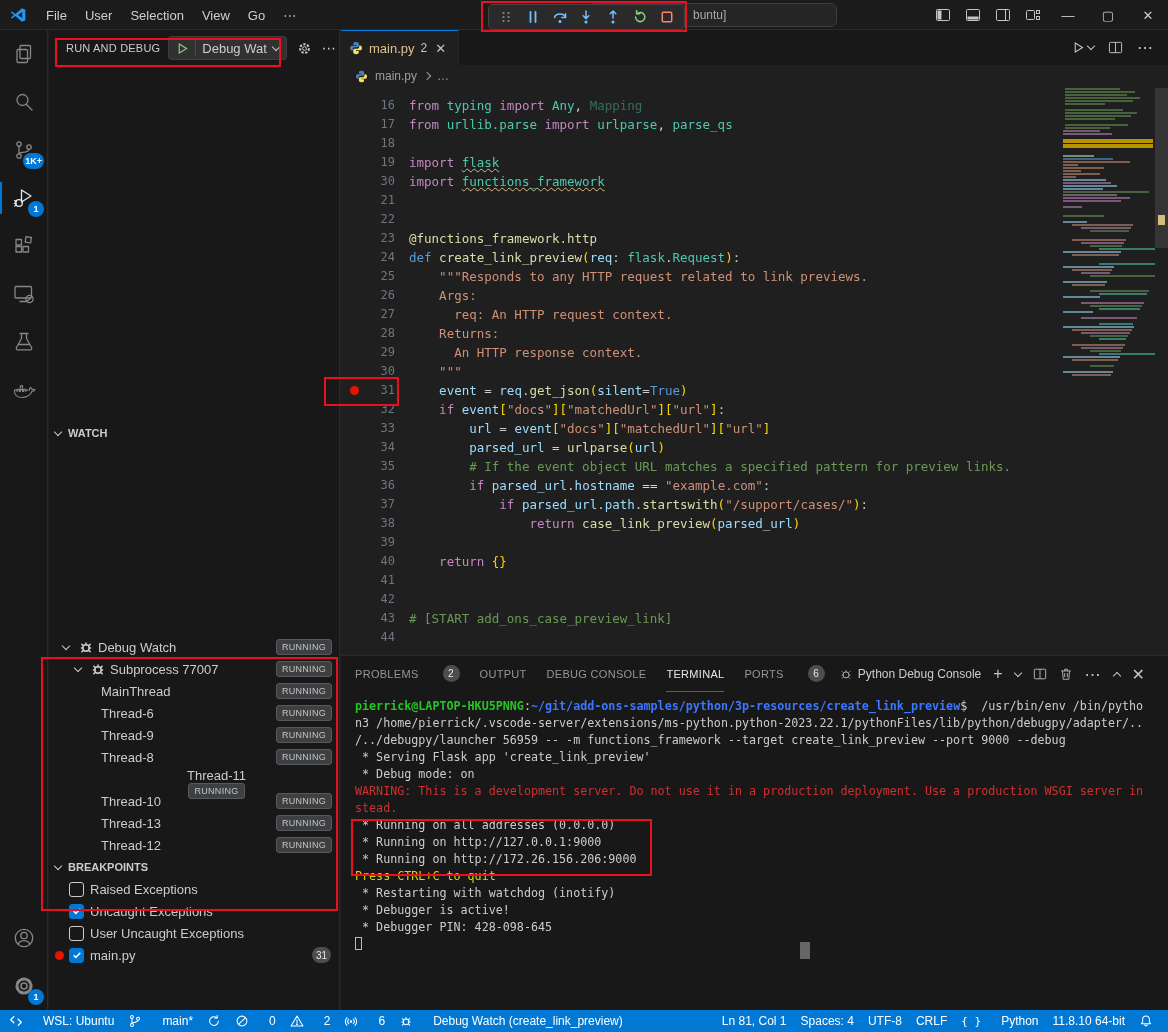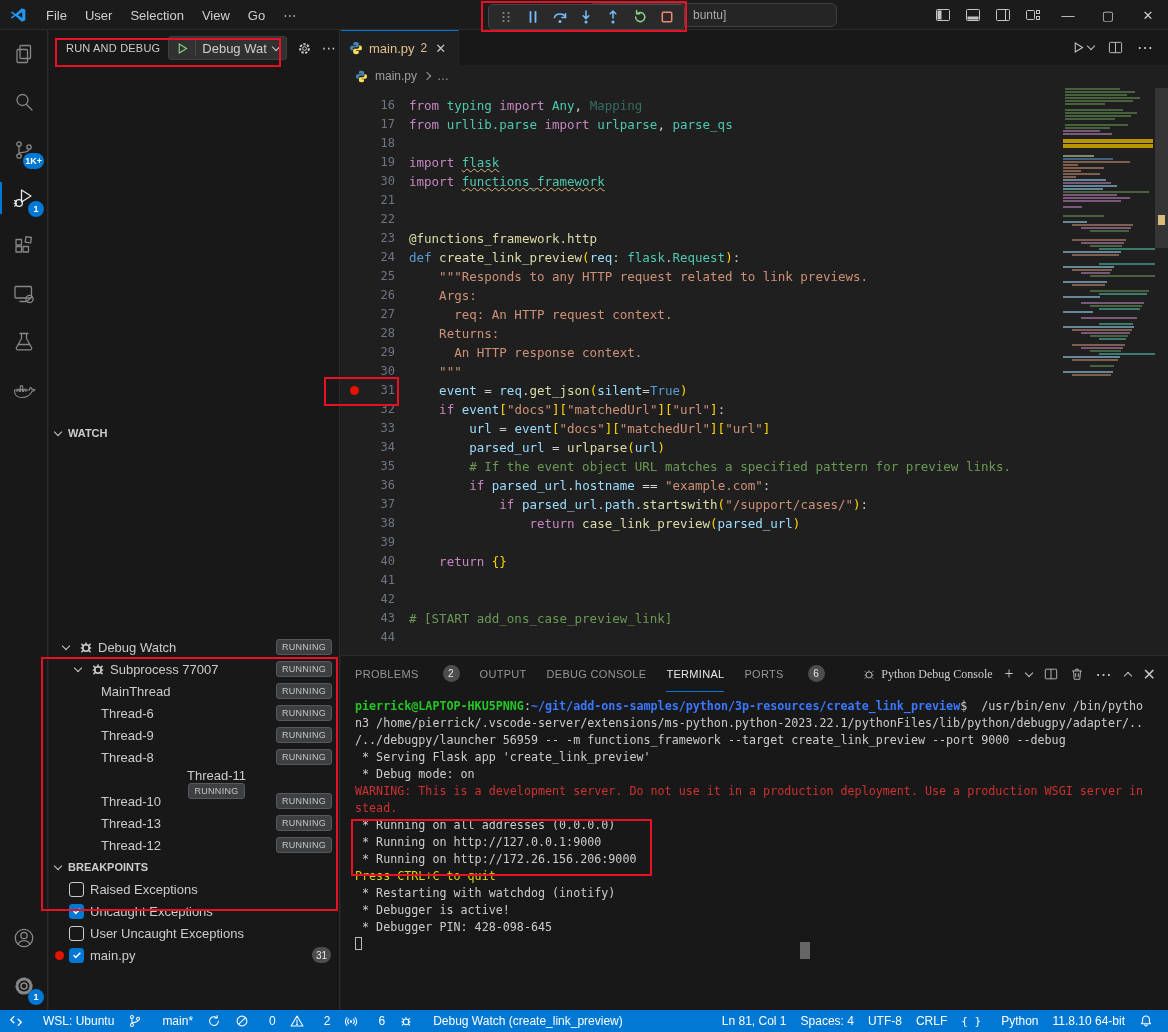--- a/index.html
+++ b/index.html
@@ -102,21 +102,21 @@
 
   
   .panel { position:absolute; left:341px; top:655px; width:827px; height:355px; background:#181818;
            border-top:1px solid #2b2b2b; }
   .panel-tabs { height:36px; display:flex; align-items:center; padding-left:14px; gap:20px; }
   .ptab { display:flex; align-items:center; gap:24px; font-size:11px; color:#969696; height:100%;
           letter-spacing:.3px; border-bottom:1px solid transparent; }
   .ptab.active { color:#e7e7e7; border-bottom:1px solid #0078d4; }
   .ptab .pbadge { background:#4d4d4d; color:#e8e8e8; font-size:10px; min-width:17px; height:17px; border-radius:9px;
                   display:flex; align-items:center; justify-content:center; }
-  .panel-right { margin-left:auto; display:flex; align-items:center; gap:12px; padding-right:12px; color:#c5c5c5;font-family:Liberation Serif, serif; }
+  .panel-right { margin-left:auto; display:flex; align-items:center; gap:12px; padding-right:23px; color:#c5c5c5; }
   .panel-right .profile { display:flex; align-items:center; gap:5px; font-size:12px; color:#cccccc; }
   .term { padding:6px 0 0 14px; font-family:"DejaVu Sans Mono", monospace; font-size:11.7px; line-height:17px;
           white-space:pre; }
   .t-def{color:#cccccc} .t-green{color:#23c622;font-weight:bold} .t-blue{color:#3b78ff;font-weight:bold}
   .t-red{color:#cd3131} .t-yellow{color:#d7d700}
   .t-cursor { display:inline-block; width:7px; height:13px; border:1px solid #bbb; vertical-align:-2px; }
   .term-thumb { position:absolute; left:459px; top:286px; width:10px; height:17px; background:#666; }
 
   
   .statusbar { position:absolute; left:0; bottom:0; width:100%; height:22px; background:#0078d4; color:#fff;

